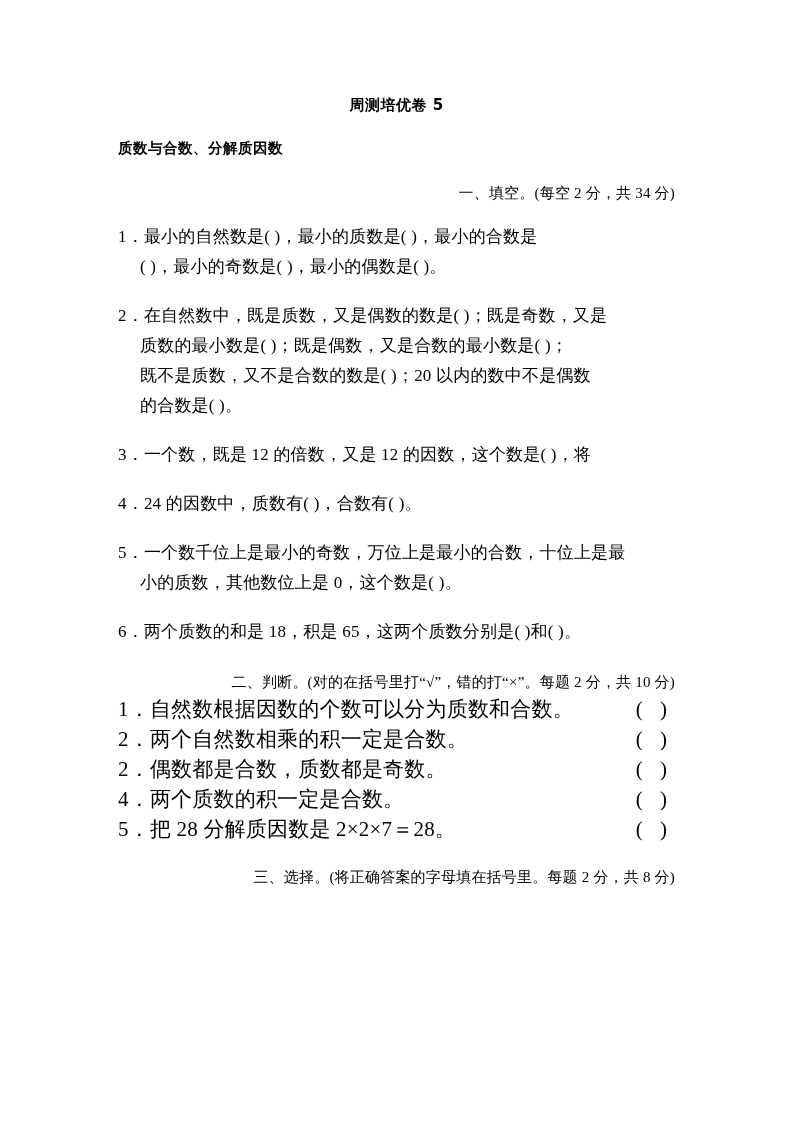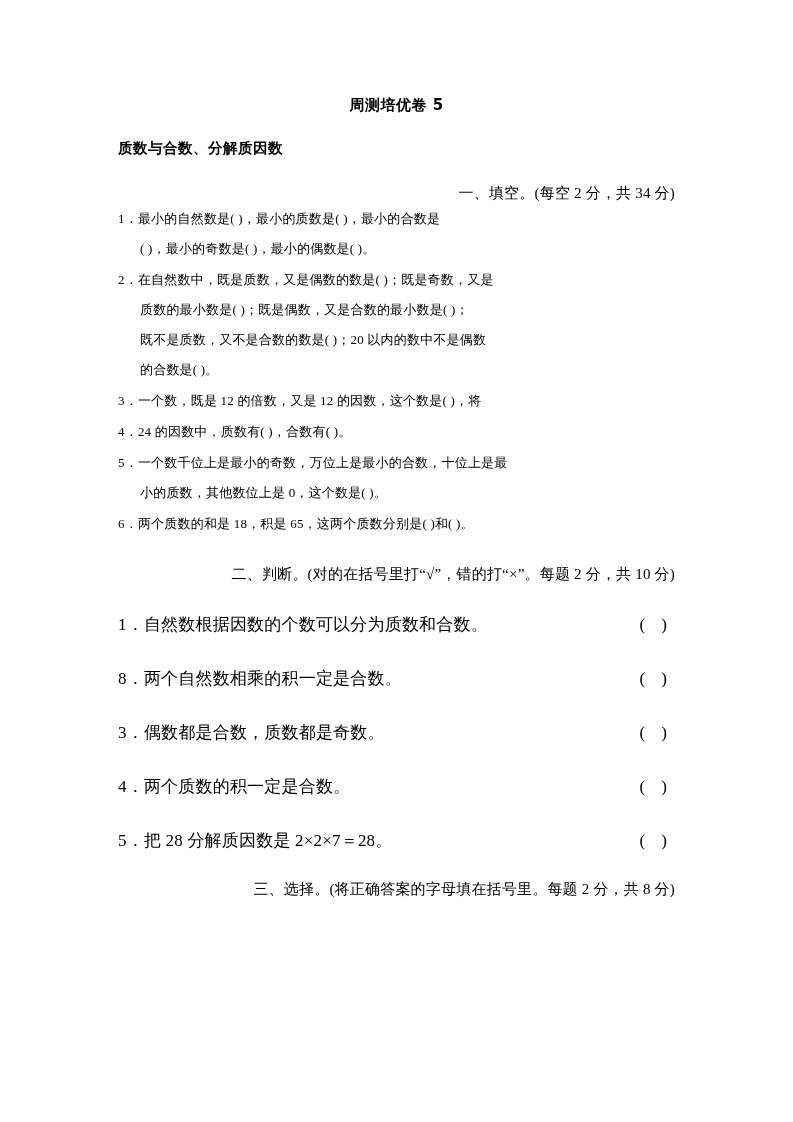--- a/index.html
+++ b/index.html
@@ -37,31 +37,31 @@
     letter-spacing: 0.5px;
     margin-top: 24px;
   }
   .section-head {
     font-size: 15px;
     margin-top: 26px;
     letter-spacing: 0.2px;
     text-align: right;
   }
   .q {
-    font-size: 13px;
-    margin-top: 1px;
+    font-size: 17px;
+    margin-top: 19px;
     line-height: 30px;
     letter-spacing: 0.2px;
   }
   .indent1 {
     text-indent: 22px;
   }
   .tf-row {
-    font-size: 17px;
-    margin-top: 28px;
+    font-size: 21px;
+    margin-top: 4px;
     line-height: 26px;
     position: relative;
     letter-spacing: 0.2px;
   }
   .tf-row .paren {
     position: absolute;
     right: 2px;
     top: 0;
     letter-spacing: 6px;
   }
@@ -105,25 +105,25 @@
     <div>6．两个质数的和是 18，积是 65，这两个质数分别是(       )和(       )。</div>
   </div>
 
   <div class="section-head">二、判断。(对的在括号里打“√”，错的打“×”。每题 2 分，共 10 分)</div>
 
   <div class="tf-row">
     <span>1．自然数根据因数的个数可以分为质数和合数。</span>
     <span class="paren">(      )</span>
   </div>
   <div class="tf-row">
-    <span>8．两个自然数相乘的积一定是合数。</span>
+    <span>2．两个自然数相乘的积一定是合数。</span>
     <span class="paren">(      )</span>
   </div>
   <div class="tf-row">
-    <span>3．偶数都是合数，质数都是奇数。</span>
+    <span>2．偶数都是合数，质数都是奇数。</span>
     <span class="paren">(      )</span>
   </div>
   <div class="tf-row">
     <span>4．两个质数的积一定是合数。</span>
     <span class="paren">(      )</span>
   </div>
   <div class="tf-row">
     <span>5．把 28 分解质因数是 2×2×7＝28。</span>
     <span class="paren">(      )</span>
   </div>

